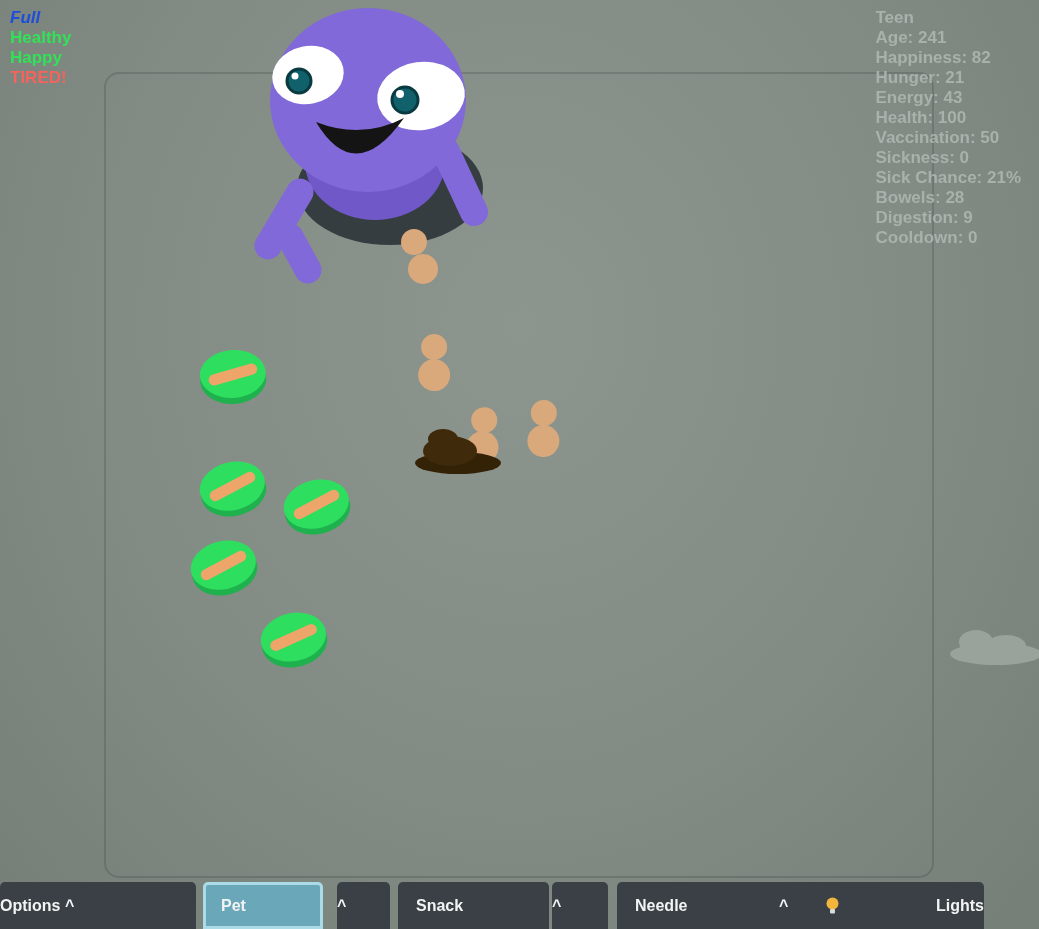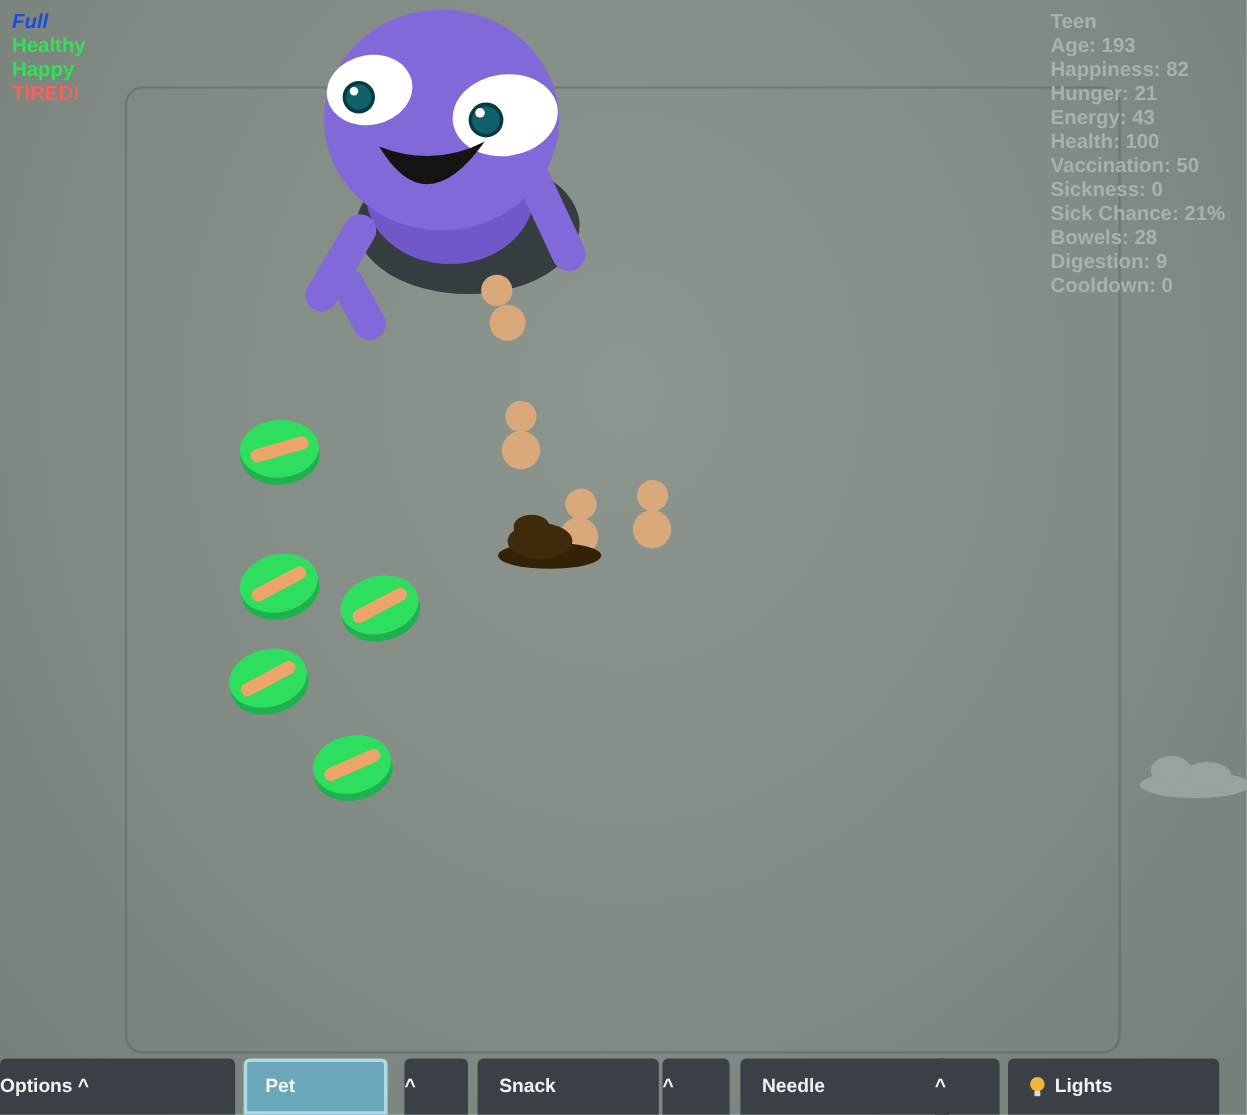--- a/index.html
+++ b/index.html
@@ -44,21 +44,21 @@
 
 <div class="abs status-panel">
   <div style="color: #1d4ed8; font-style: italic;">Full</div>
   <div style="color: rgb(49, 226, 87);">Healthy</div>
   <div style="color: rgb(49, 226, 87);">Happy</div>
   <div style="color: rgb(244, 99, 92);">TIRED!</div>
 </div>
 
 <div class="abs stats-panel" style="color: rgb(169, 177, 171);">
   <div>Teen</div>
-  <div>Age: 193</div>
+  <div>Age: 241</div>
   <div>Happiness: 82</div>
   <div>Hunger: 21</div>
   <div>Energy: 43</div>
   <div>Health: 100</div>
   <div>Vaccination: 50</div>
   <div>Sickness: 0</div>
   <div>Sick Chance: 21%</div>
   <div>Bowels: 28</div>
   <div>Digestion: 9</div>
   <div>Cooldown: 0</div>
@@ -176,21 +176,21 @@
   </div>
   <div class="btn center" style="left:552px;width:56px;">
     <span>^</span>
   </div>
   <div class="btn left" style="left:617px;width:174px;">
     <span>Needle</span>
   </div>
   <div class="btn center" style="left:779px;width:54px;">
     <span>^</span>
   </div>
-  <div class="btn left" style="left:840px;width:176px;">
+  <div class="btn left" style="left:808px;width:176px;justify-content:space-between;">
     <span class="bulb">
       <svg width="13" height="18" viewBox="0 0 13 18">
         <circle cx="6.5" cy="6.5" r="6" fill="var(--bulb-yellow)"></circle>
         <rect x="4" y="12" width="5" height="4.5" rx="1" fill="#d8dcd8"></rect>
       </svg>
     </span>
     <span>Lights</span>
   </div>
 </div>
 

